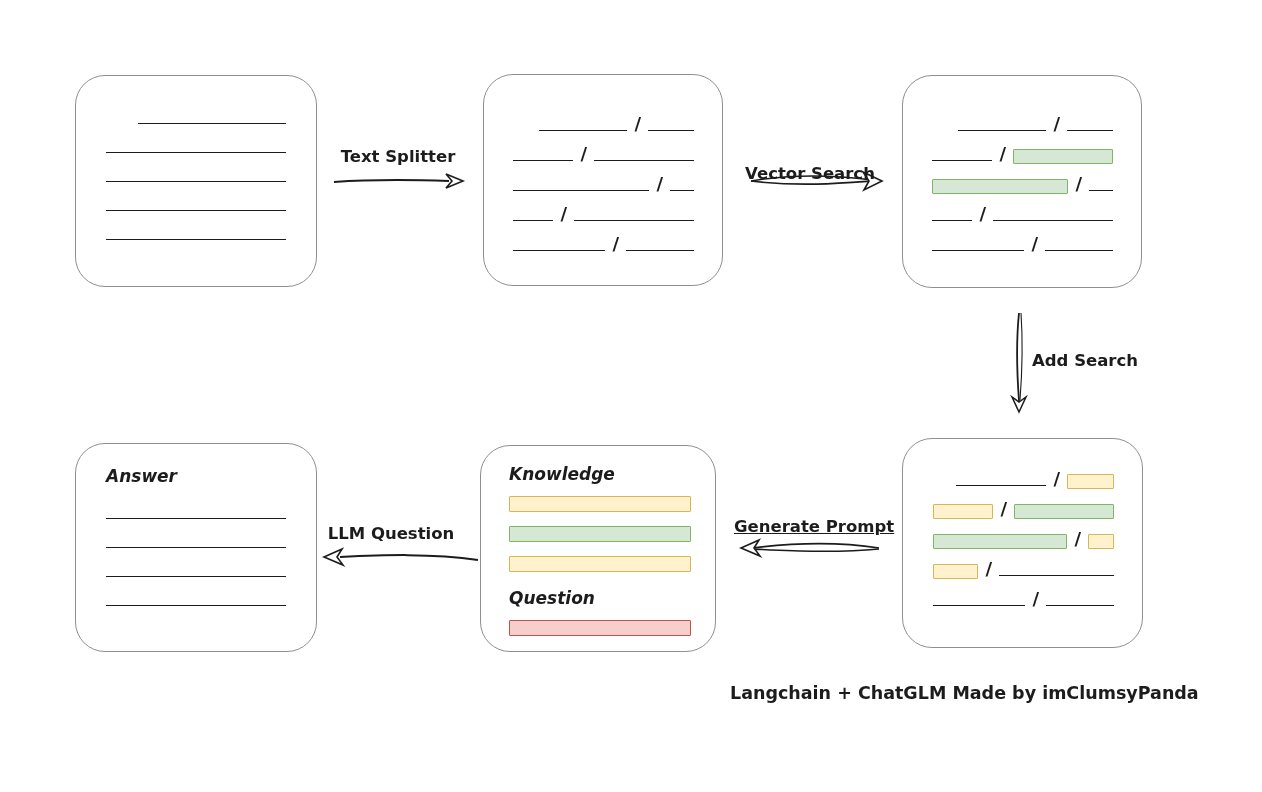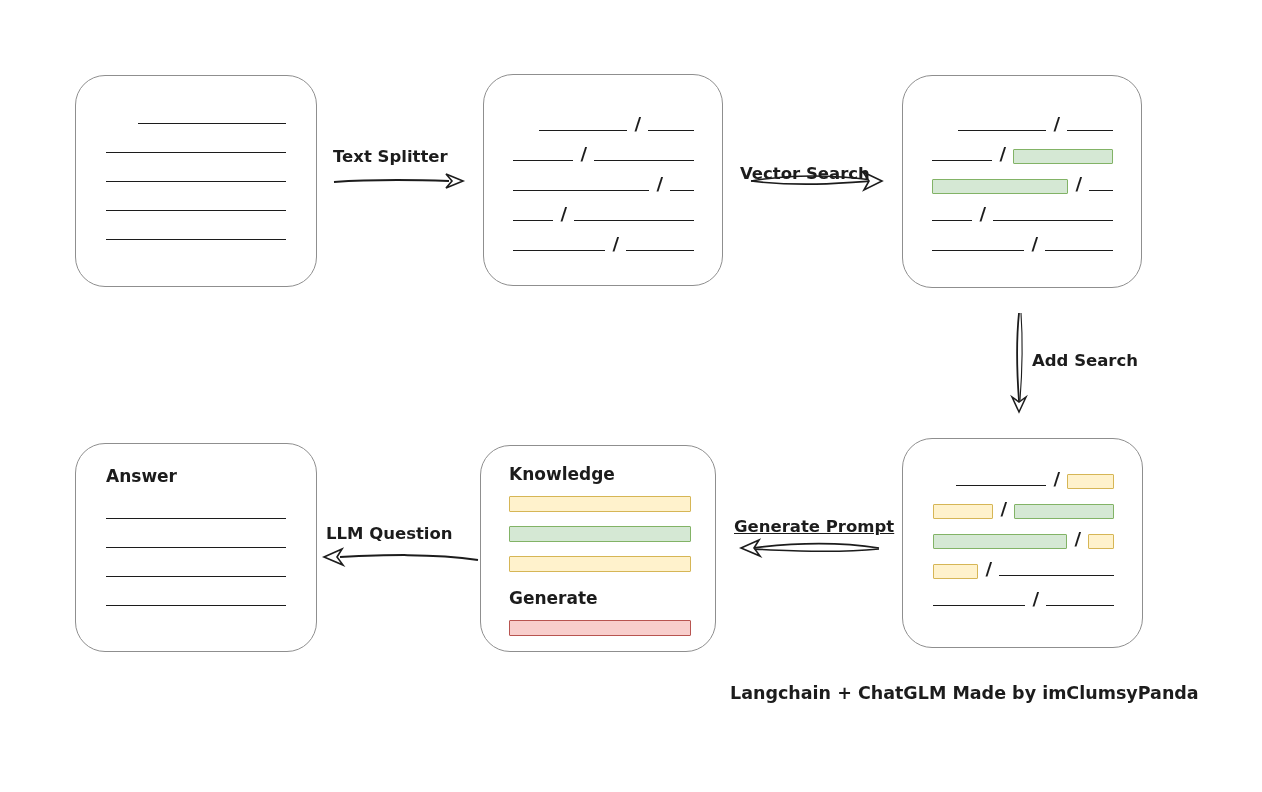--- a/index.html
+++ b/index.html
@@ -21,29 +21,29 @@
 
   .row{display:flex;align-items:flex-end;justify-content:flex-end;gap:7px;height:30px;}
   .box-document .row,.box-answer .row{height:29px;}
   .seg{display:inline-block;border-bottom:1.7px solid var(--line,#1c1c1c);height:0;margin-bottom:3px;}
   .slash{font-size:18px;line-height:18px;font-weight:700;margin-bottom:1px;}
   .chunk{display:inline-block;height:15px;box-sizing:border-box;border:1.4px solid;border-radius:1px;}
   .chunk-green {background:var(--green-fill,#d5e8d4); border-color:var(--green-border,#82b366);}
   .chunk-yellow{background:var(--yellow-fill,#fff2cc);border-color:var(--yellow-border,#d6b656);}
   .chunk-red   {background:var(--red-fill,#f8cecc);  border-color:var(--red-border,#b85450);}
 
-  .box-title{font-size:17px;font-weight:600;line-height:24px;}
+  .box-title{font-size:17px;font-weight:600;line-height:24px;font-style:italic;}
   .box-answer .box-title{margin-bottom:5px;}
   .box-prompt .box-title{margin-bottom:10px;}
   .bar{display:block;width:182px;height:16px;}
   .box-prompt .bar{margin-bottom:14px;}
 
   .arrow-label{
     position:absolute;font-size:16.5px;font-weight:600;line-height:22px;
-    text-align:left;white-space:nowrap;
+    text-align:center;white-space:nowrap;
   }
   .caption{
     position:absolute;left:730px;top:683px;width:500px;text-align:left;
     font-size:17.5px;font-weight:600;
   }
   svg.arrows{position:absolute;left:0;top:0;pointer-events:none;}
   svg.arrows path{stroke:var(--line,#1c1c1c);}
 </style>
 </head>
 <body>
@@ -146,21 +146,21 @@
         <span class="seg" style="width: 92px;"></span>
         <span class="slash">/</span>
         <span class="seg" style="width: 68px;"></span>
       </div>
     </div>
   <div class="node box-prompt">
       <div class="box-title">Knowledge</div>
       <div class="bar chunk chunk-yellow"></div>
       <div class="bar chunk chunk-green"></div>
       <div class="bar chunk chunk-yellow"></div>
-      <div class="box-title">Generate</div>
+      <div class="box-title">Question</div>
       <div class="bar chunk chunk-red"></div>
     </div>
   <div class="node box-answer">
       <div class="box-title">Answer</div>
       <div class="row">
         <span class="seg" style="width: 182px;"></span>
       </div>
       <div class="row">
         <span class="seg" style="width: 182px;"></span>
       </div>

